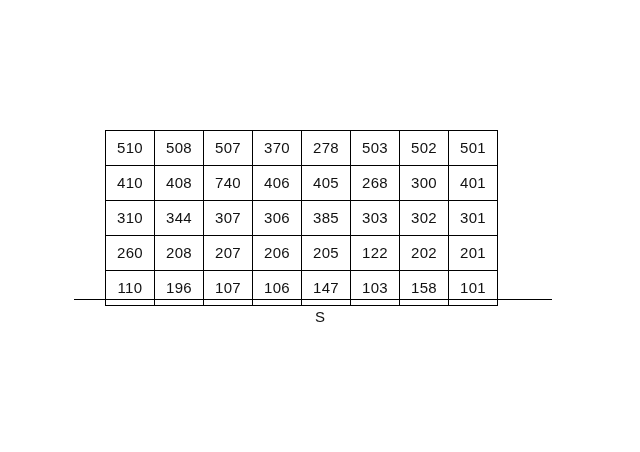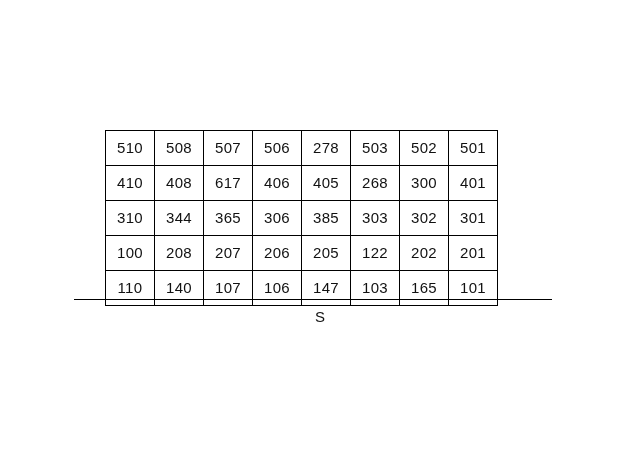--- a/index.html
+++ b/index.html
@@ -66,64 +66,64 @@
 <body>
 
 <div id="page">
 
   <table class="grid">
     <tbody>
       <tr>
         <td>510</td>
         <td>508</td>
         <td>507</td>
-        <td>506</td>
+        <td>370</td>
         <td>278</td>
         <td>503</td>
         <td>502</td>
         <td>501</td>
       </tr>
       <tr>
         <td>410</td>
         <td>408</td>
-        <td>617</td>
+        <td>740</td>
         <td>406</td>
         <td>405</td>
         <td>268</td>
         <td>300</td>
         <td>401</td>
       </tr>
       <tr>
         <td>310</td>
         <td>344</td>
-        <td>365</td>
+        <td>307</td>
         <td>306</td>
         <td>385</td>
         <td>303</td>
         <td>302</td>
         <td>301</td>
       </tr>
       <tr>
-        <td>100</td>
+        <td>260</td>
         <td>208</td>
         <td>207</td>
         <td>206</td>
         <td>205</td>
         <td>122</td>
         <td>202</td>
         <td>201</td>
       </tr>
       <tr>
         <td>110</td>
-        <td>140</td>
+        <td>196</td>
         <td>107</td>
         <td>106</td>
         <td>147</td>
         <td>103</td>
-        <td>165</td>
+        <td>158</td>
         <td>101</td>
       </tr>
     </tbody>
   </table>
 
   <div class="ground-line"></div>
 
   <div class="south-label">S</div>
 
 </div>

